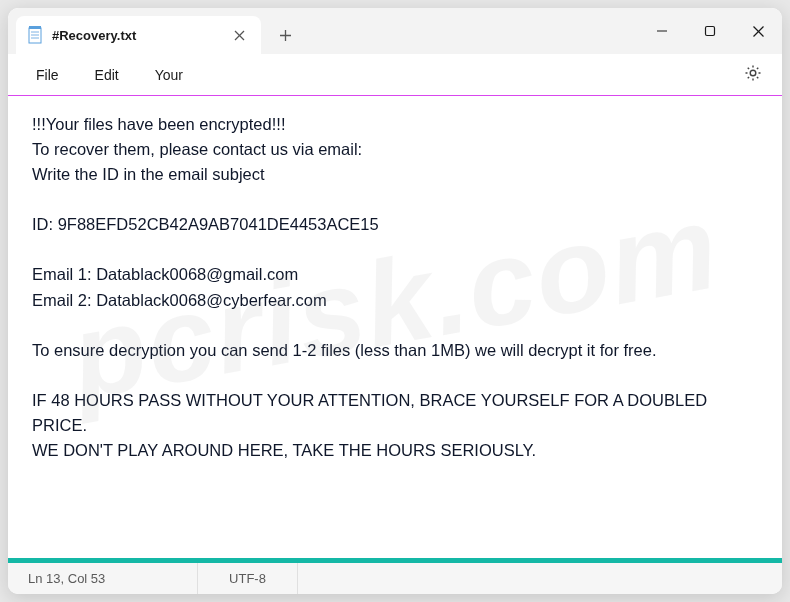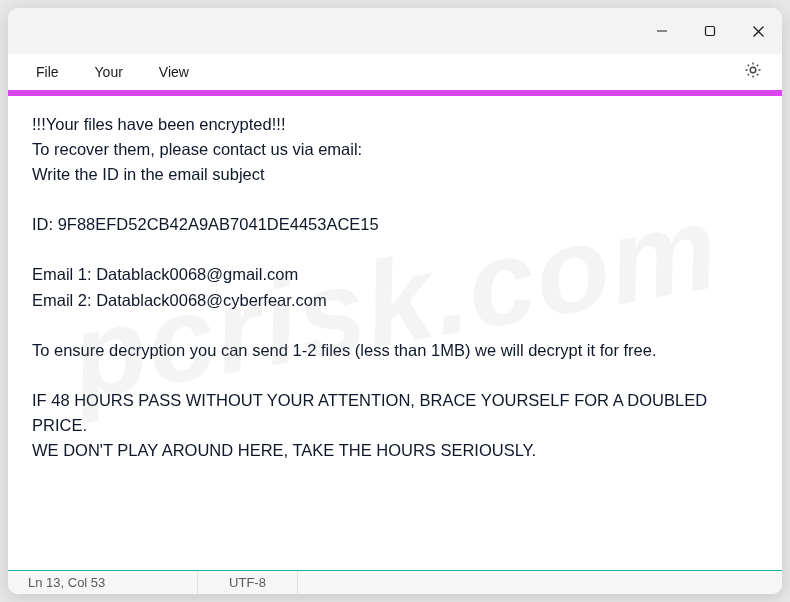--- a/index.html
+++ b/index.html
@@ -101,21 +101,21 @@
       color: #1a1a1a;
       cursor: pointer;
     }
     .menubar {
       height: 42px;
       background: #ffffff;
       display: flex;
       align-items: center;
       padding: 0 12px;
       gap: 4px;
-      border-bottom: 6px solid #d946ef;
+      border-bottom: 1px solid #d946ef;
     }
     .menu-item {
       padding: 6px 16px;
       font-size: 14px;
       color: #1a1a1a;
       border-radius: 4px;
       cursor: pointer;
     }
     .settings-btn {
       margin-left: auto;
@@ -135,23 +135,23 @@
     }
     .content pre {
       font-family: Liberation Sans, sans-serif;
       font-size: 16.5px;
       line-height: 1.52;
       color: #0f172a;
       white-space: pre-wrap;
       word-wrap: break-word;
     }
     .statusbar {
-      height: 24px;
+      height: 36px;
       background: #f6f6f6;
-      border-top: 1px solid #14b8a6;
+      border-top: 5px solid #14b8a6;
       display: flex;
       align-items: center;
       font-size: 13px;
       color: #5a5a5a;
     }
     .status-cell {
       padding: 0 20px;
       border-right: 1px solid #e0e0e0;
       height: 100%;
       display: flex;
@@ -175,20 +175,46 @@
       letter-spacing: 2px;
       font-family: Arial, sans-serif;
     }
   </style>
 </head>
 <body>
 
 <div class="window">
 
   <div class="titlebar">
+    <div class="tab-area">
+      <div class="tab">
+        <span class="tab-icon">
+          <svg width="16" height="18" viewBox="0 0 16 18">
+            <rect x="2" y="2" width="12" height="15" fill="#fff" stroke="#5aa0dd" stroke-width="1"></rect>
+            <rect x="2" y="0" width="12" height="3" fill="#5aa0dd"></rect>
+            <line x1="4" y1="6" x2="12" y2="6" stroke="#5aa0dd" stroke-width="0.8"></line>
+            <line x1="4" y1="9" x2="12" y2="9" stroke="#5aa0dd" stroke-width="0.8"></line>
+            <line x1="4" y1="12" x2="12" y2="12" stroke="#5aa0dd" stroke-width="0.8"></line>
+          </svg>
+        </span>
+        <span class="tab-title">#Recovery.txt</span>
+        <span class="tab-close">
+          <svg width="11" height="11" viewBox="0 0 11 11">
+              <line x1="1" y1="1" x2="10" y2="10" stroke="currentColor" stroke-width="1.2"></line>
+              <line x1="10" y1="1" x2="1" y2="10" stroke="currentColor" stroke-width="1.2"></line>
+            </svg>
+        </span>
+      </div>
+      <div class="new-tab">
+        <svg width="13" height="13" viewBox="0 0 13 13">
+            <line x1="6.5" y1="1" x2="6.5" y2="12" stroke="currentColor" stroke-width="1.3"></line>
+            <line x1="1" y1="6.5" x2="12" y2="6.5" stroke="currentColor" stroke-width="1.3"></line>
+          </svg>
+      </div>
+    </div>
     <div class="window-controls">
       <div class="wc-btn">
         <svg width="12" height="12" viewBox="0 0 12 12">
             <line x1="1" y1="6" x2="11" y2="6" stroke="currentColor" stroke-width="1.2"></line>
           </svg>
       </div>
       <div class="wc-btn">
         <svg width="12" height="12" viewBox="0 0 12 12">
             <rect x="1.5" y="1.5" width="9" height="9" fill="none" stroke="currentColor" stroke-width="1.2" rx="1.5"></rect>
           </svg>
@@ -197,22 +223,22 @@
         <svg width="13" height="13" viewBox="0 0 13 13">
             <line x1="1.5" y1="1.5" x2="11.5" y2="11.5" stroke="currentColor" stroke-width="1.2"></line>
             <line x1="11.5" y1="1.5" x2="1.5" y2="11.5" stroke="currentColor" stroke-width="1.2"></line>
           </svg>
       </div>
     </div>
   </div>
 
   <div class="menubar">
     <div class="menu-item">File</div>
+    <div class="menu-item">Edit</div>
     <div class="menu-item">Your</div>
-    <div class="menu-item">View</div>
     <div class="settings-btn">
       <span>
         <svg width="20" height="20" viewBox="0 0 20 20" fill="none" stroke="currentColor" stroke-width="1.4">
           <circle cx="10" cy="10" r="2.8"></circle>
           <path d="M10 2.5v2M10 15.5v2M17.5 10h-2M4.5 10h-2M15.3 4.7l-1.4 1.4M6.1 13.9l-1.4 1.4M15.3 15.3l-1.4-1.4M6.1 6.1L4.7 4.7"></path>
         </svg>
       </span>
     </div>
   </div>
 

